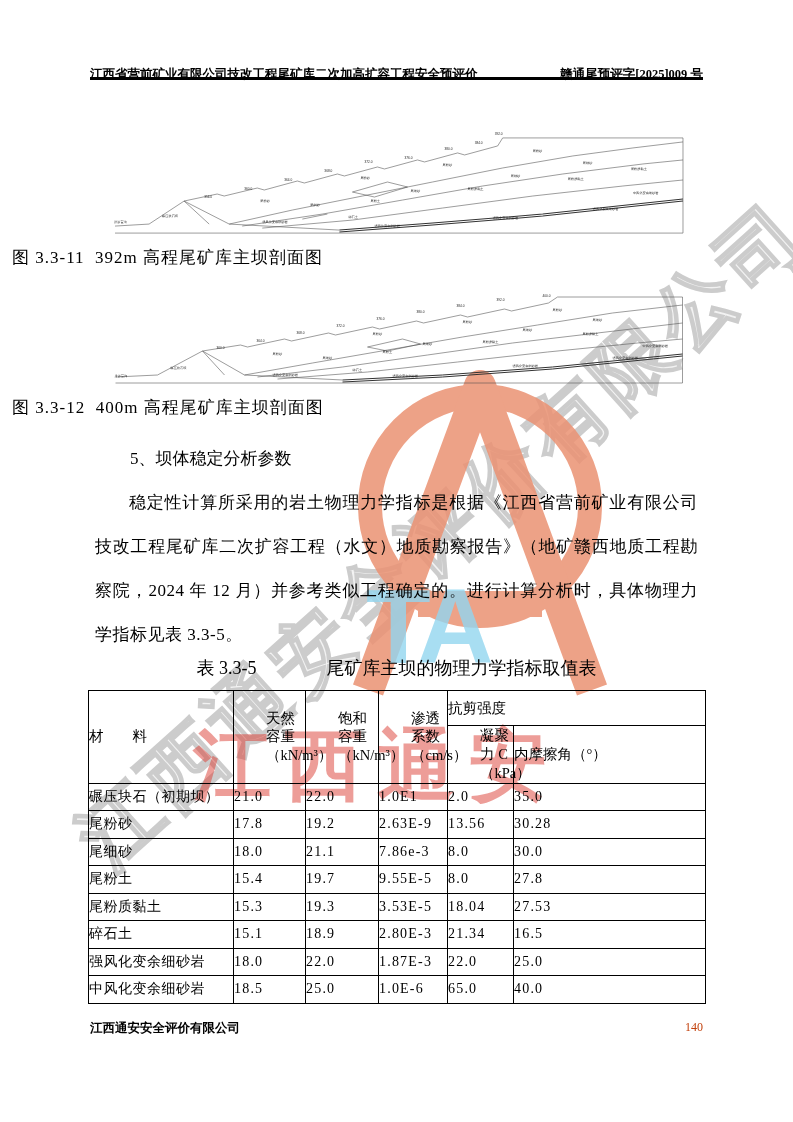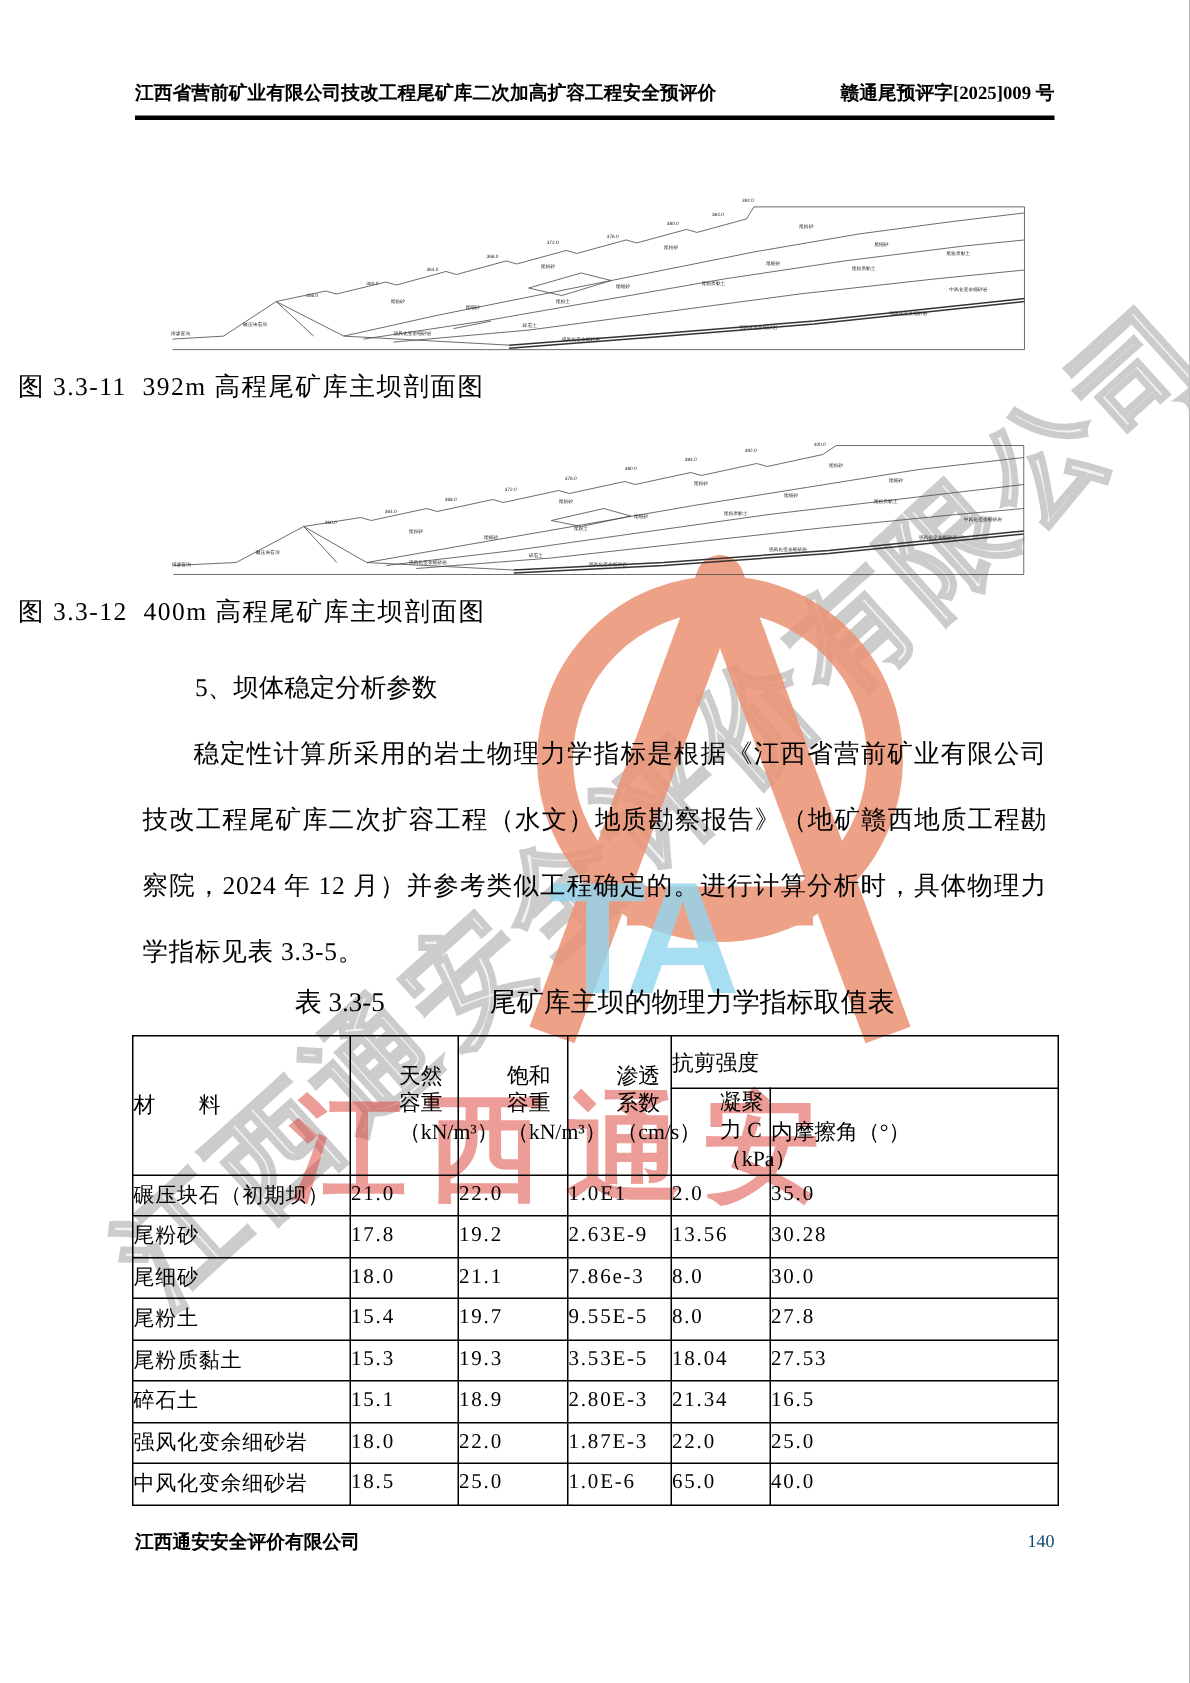--- a/index.html
+++ b/index.html
@@ -2,21 +2,21 @@
 <html><head>
 <meta charset="utf-8">
 <style>
   html,body{margin:0;padding:0;background:#888;}
   .page{position:relative;width:793px;height:1122px;background:#ffffff;margin:0 auto;
         font-family:"Liberation Serif",serif;color:#000;overflow:hidden;}
   .layer-content{position:absolute;inset:0;z-index:1;}
   .layer-watermark{position:absolute;inset:0;z-index:0;pointer-events:none;}
 
   
-  .hdr{position:absolute;top:54px;left:90px;right:90px;display:flex;
+  .hdr{position:absolute;top:66px;left:90px;right:90px;display:flex;
        justify-content:space-between;font-size:12.5px;font-weight:bold;}
   .hdr-rule{position:absolute;top:77px;left:90px;right:90px;height:3px;background:#000;}
 
   
   .fig1{position:absolute;top:121px;left:112px;width:578px;height:120px;}
   .fig2{position:absolute;top:287px;left:112px;width:578px;height:102px;}
   .fig svg{display:block;width:100%;height:100%;}
   .fig path,.fig polyline{fill:none;stroke:#4c4c4c;stroke-width:.55;}
   .fig .thick{stroke:#333;stroke-width:1;}
   .dlabel{font-size:3.2px;fill:#1d1d1d;font-family:"Liberation Sans",sans-serif;}
@@ -39,21 +39,21 @@
   table.data thead tr:nth-child(1) th{height:34px;}
   table.data thead tr:nth-child(2) th{height:46px;}
   table.data td{height:26.5px;letter-spacing:1.2px;font-size:14px;}
   table.data td:first-child{letter-spacing:.5px;}
   .hcell div{line-height:1.3;margin-left:32px;}
 
   
   .ftr{position:absolute;top:1020px;left:90px;right:90px;display:flex;
        justify-content:space-between;align-items:flex-start;gap:40px;}
   .ftr-company{font-size:12.5px;font-weight:bold;}
-  .ftr-page{font-size:12px;color:#0c4a6e;text-align:center;}
+  .ftr-page{font-size:12px;color:#c2410c;text-align:center;}
 
   
   .wm-logo{position:absolute;left:300px;top:358px;width:346px;height:356px;opacity:.85;}
   .wm-ta{position:absolute;left:366px;top:566px;font-size:106px;font-weight:bold;
          font-family:"Liberation Sans",sans-serif;letter-spacing:-6px;opacity:.8;}
   .wm-diagonal{position:absolute;left:-62px;top:482px;width:1010px;text-align:center;
          transform:rotate(-42deg);font-size:80px;font-weight:bold;letter-spacing:6px;
          color:rgba(210,210,210,0.28);-webkit-text-stroke:2px #cccccc;white-space:nowrap;}
   .wm-red{position:absolute;left:193px;top:682px;font-size:78px;font-weight:bold;
          letter-spacing:14px;white-space:nowrap;}

